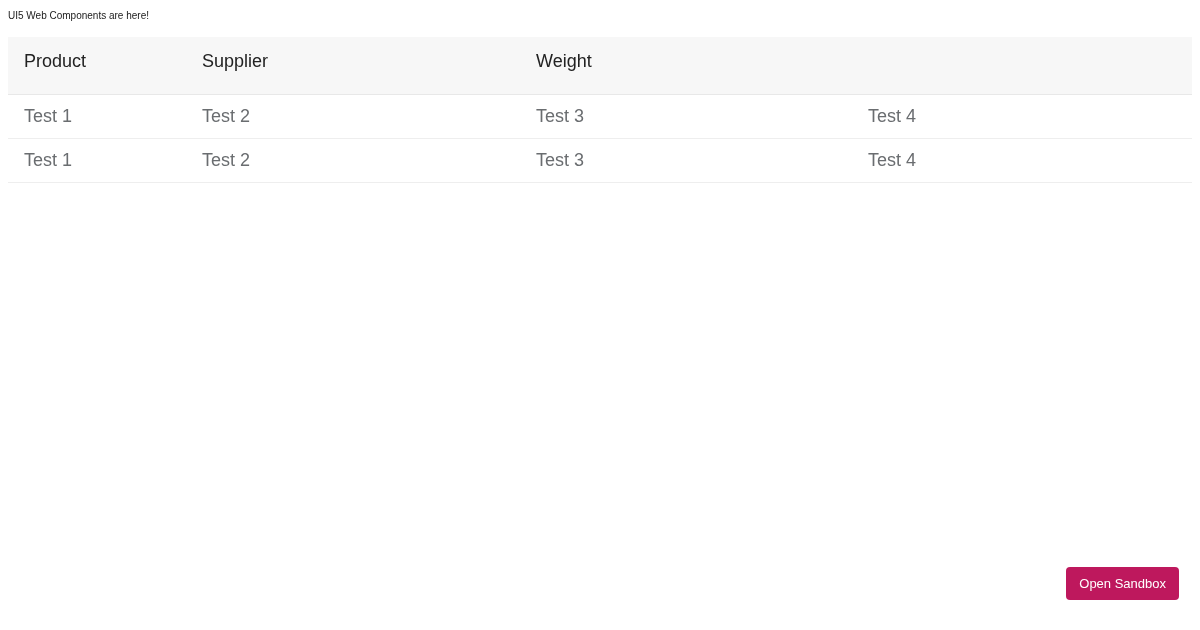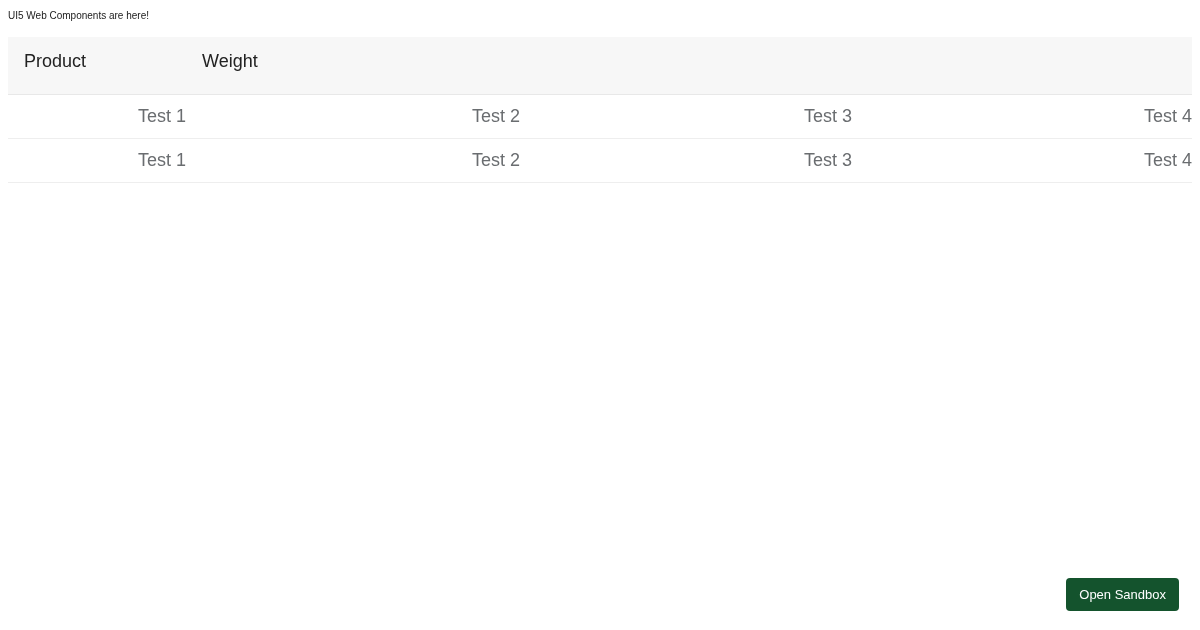--- a/index.html
+++ b/index.html
@@ -28,60 +28,60 @@
       background: #f7f7f7;
       display: flex;
       padding: 14px 0 22px 0;
       border-bottom: 1px solid #e8e8e8;
     }
     .table-row {
       display: flex;
       padding: 11px 0;
       border-bottom: 1px solid #eeeeee;
       background: #ffffff;
-      text-align: right;
     }
     .col {
       padding-left: 16px;
       font-size: 18px;
     }
     .col-product { width: 178px; }
     .col-supplier { width: 334px; }
     .col-dimensions { width: 332px; }
     .col-weight { flex: 1; }
     .header-text {
       color: #222222;
       font-weight: 400;
     }
     .cell-text {
       color: #6a6d70;
       font-weight: 400;
     }
     .open-sandbox-btn {
       position: absolute;
-      bottom: 19px;
+      bottom: 30px;
       right: 21px;
-      background: #14532d;
+      background: #be185d;
       color: #ffffff;
       border: none;
       border-radius: 4px;
       padding: 9px 13px;
       font-size: 13px;
       font-family: inherit;
       cursor: pointer;
     }
   </style>
 </head>
 <body>
 
 <div class="page-title">UI5 Web Components are here!</div>
 
 <div class="table-container">
   <div class="table-header">
     <div class="col col-product header-text">Product</div>
+    <div class="col col-supplier header-text">Supplier</div>
     <div class="col col-weight header-text">Weight</div>
   </div>
 
   <div class="table-row">
     <div class="col col-product cell-text">Test 1</div>
     <div class="col col-supplier cell-text">Test 2</div>
     <div class="col col-dimensions cell-text">Test 3</div>
     <div class="col col-weight cell-text">Test 4</div>
   </div>
 

